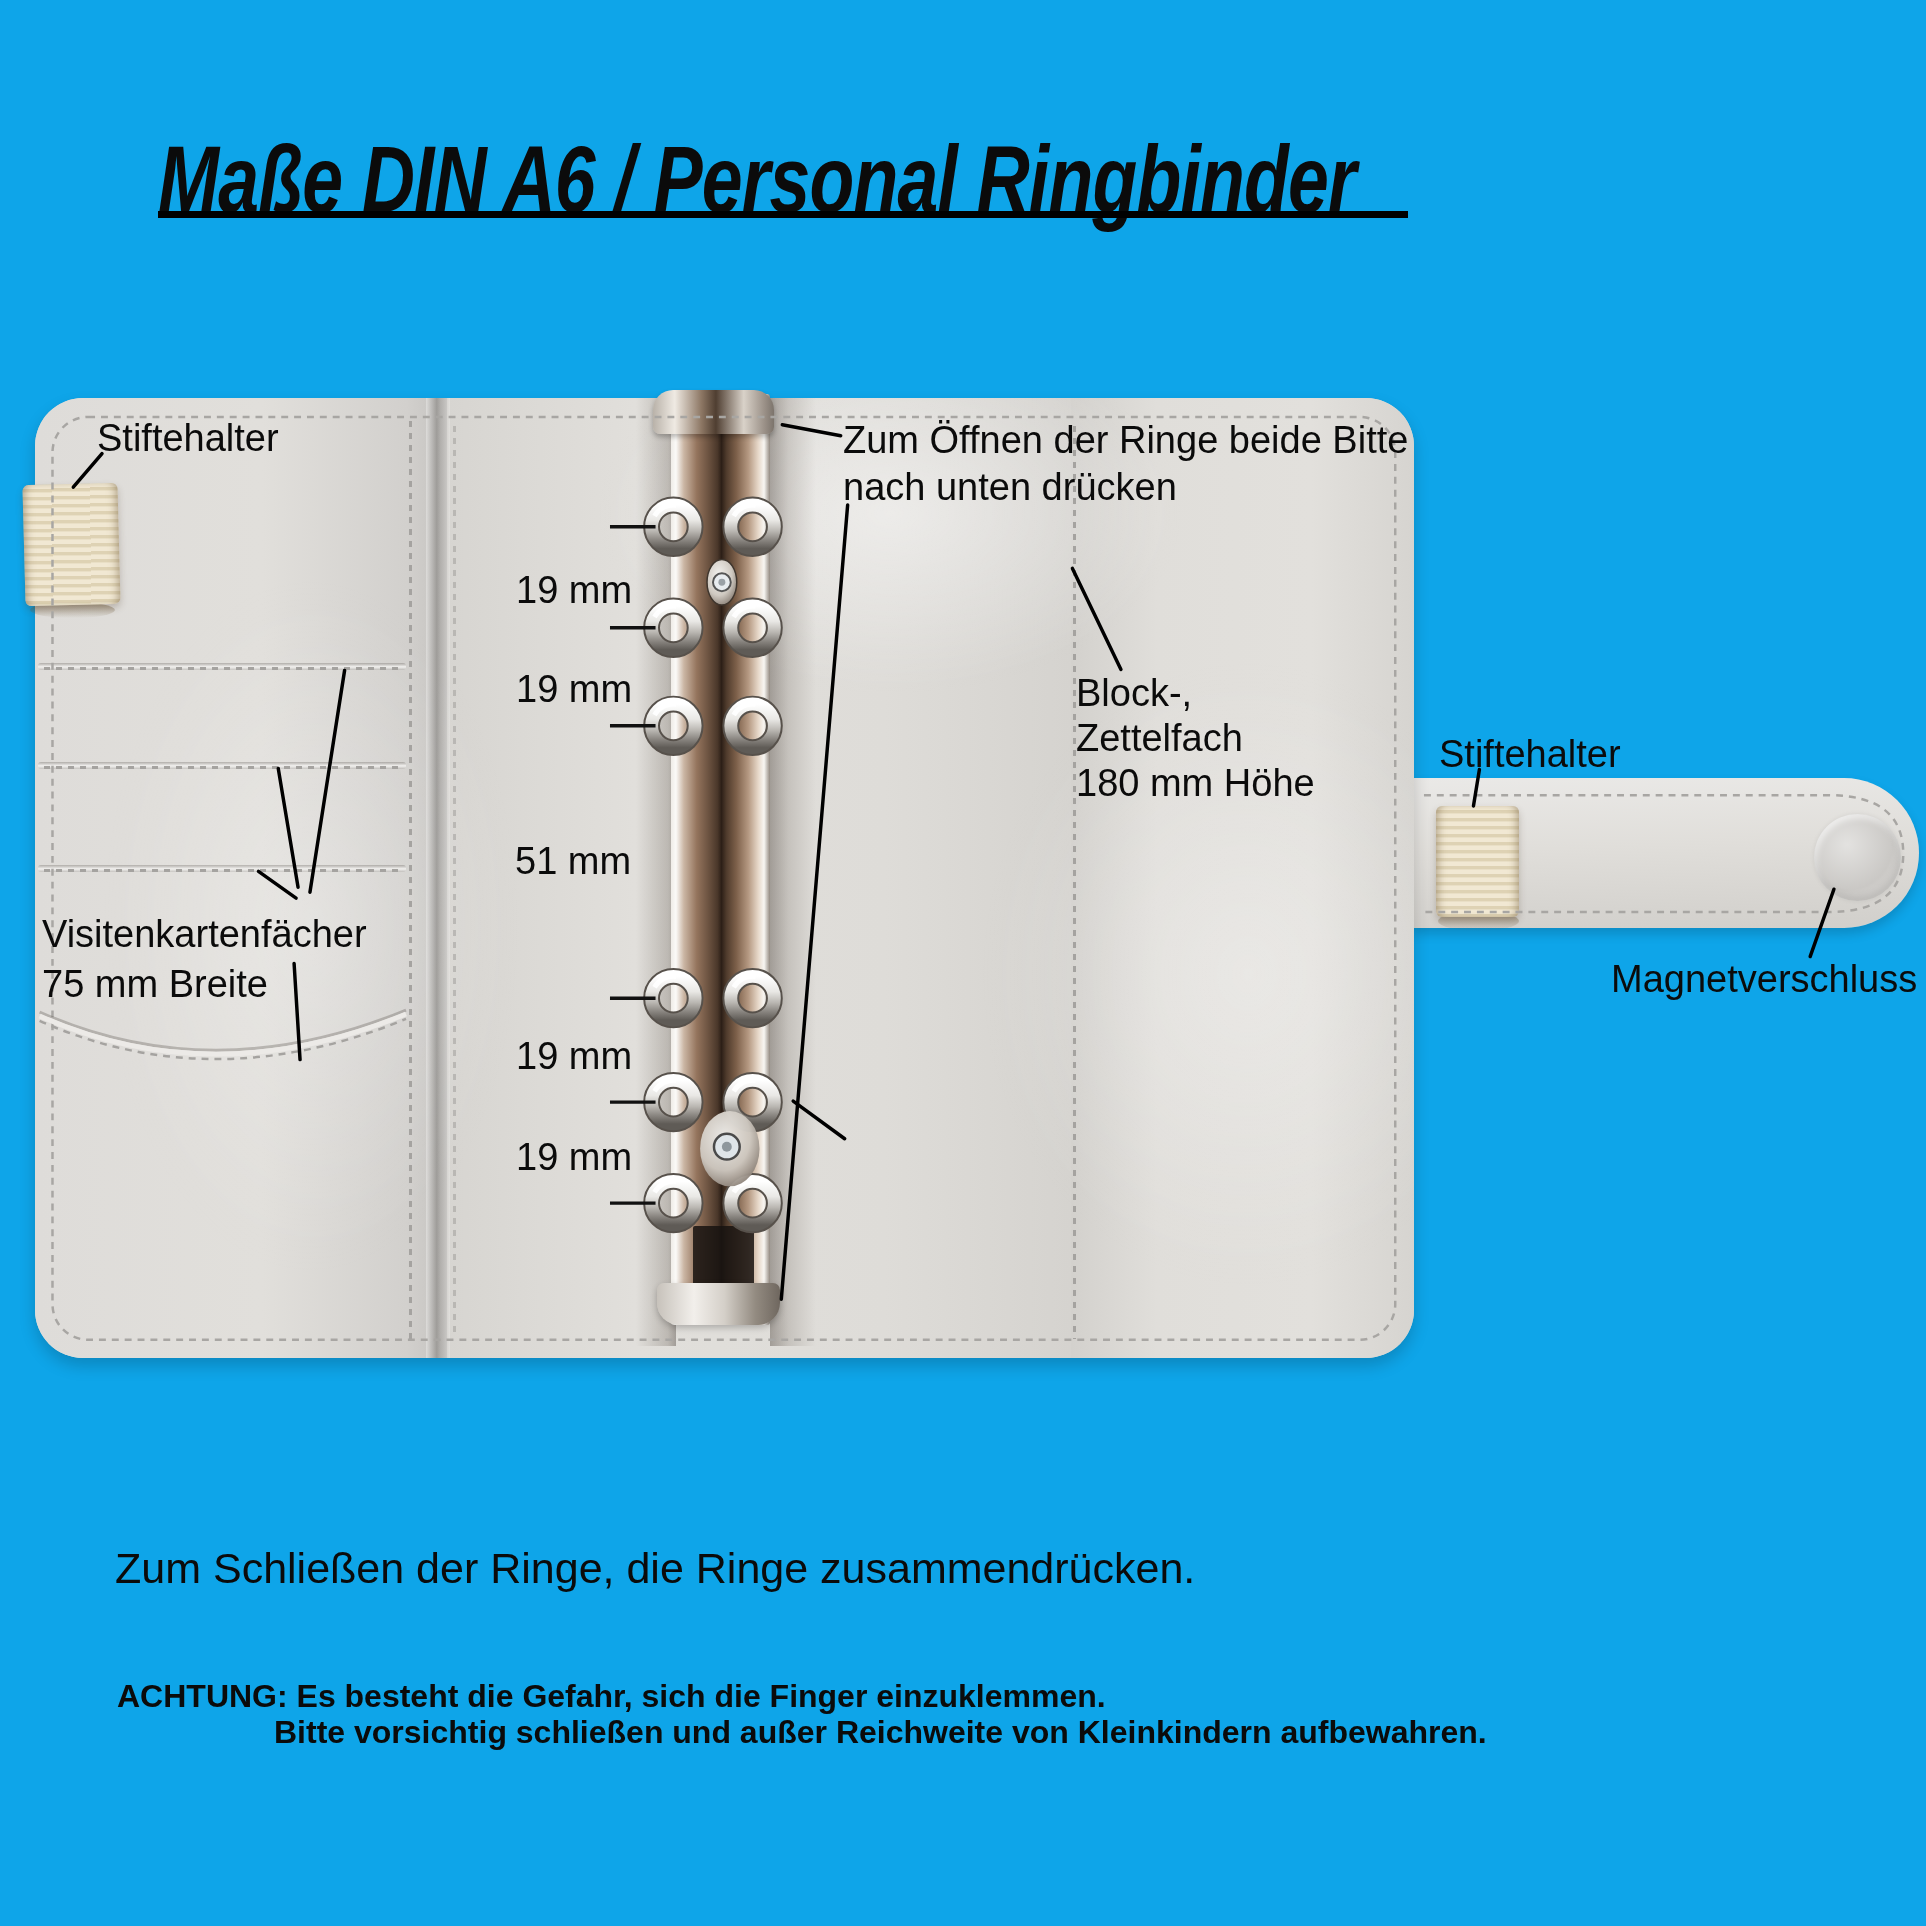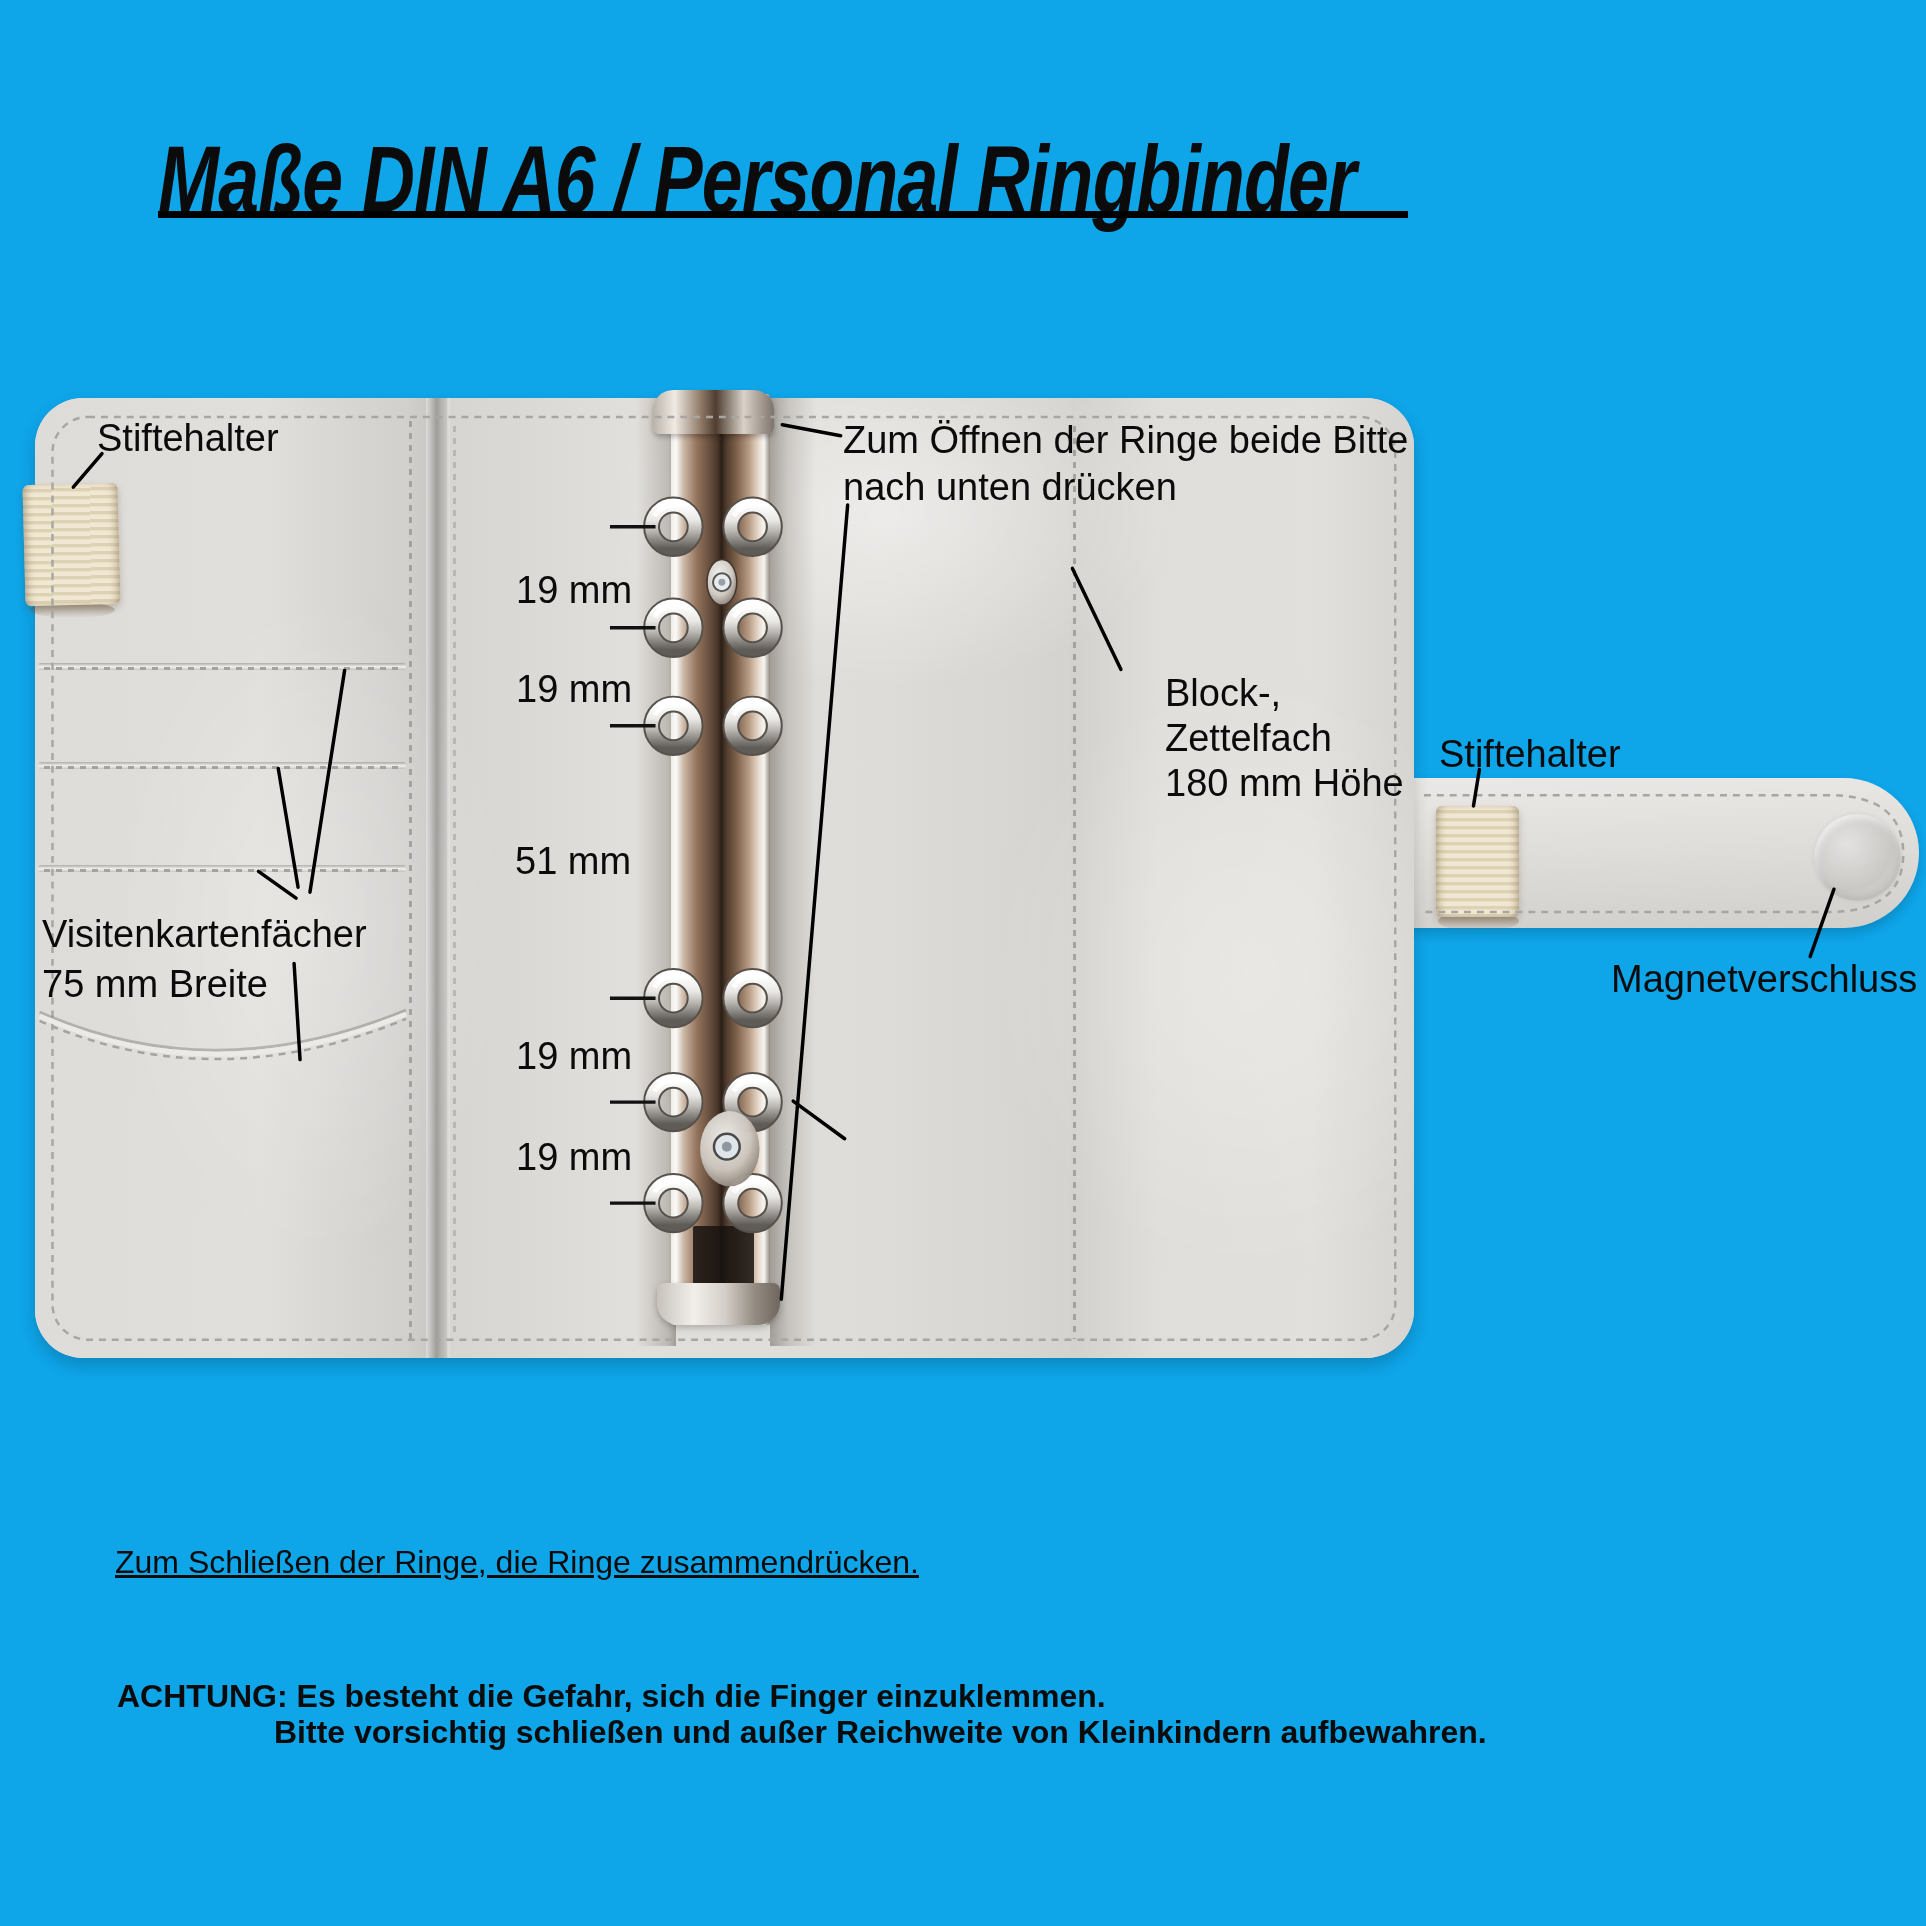--- a/index.html
+++ b/index.html
@@ -55,21 +55,21 @@
           background:linear-gradient(90deg,#c7c2bb,#f2efeb 30%,#d4cfc8 55%,#938b81 80%,#6f675f);
           box-shadow:0 3px 6px rgba(0,0,0,.22);}
   
   .strap{left:1412px;top:778px;width:507px;height:150px;border-radius:0 79px 79px 0;z-index:2;
           background:linear-gradient(178deg,#eae9e7 0%,#e0deda 45%,#d1cfcb 100%);
           box-shadow:0 6px 11px rgba(0,0,0,.16);}
   .magnet{left:1814px;top:814px;width:87px;height:87px;border-radius:50%;z-index:4;
           background:radial-gradient(circle at 38% 35%,#e3e2e0,#cac8c5 58%,#d8d6d3 80%);
           box-shadow:inset -2px -4px 7px rgba(0,0,0,.12),inset 2px 4px 6px rgba(255,255,255,.65),0 0 5px rgba(0,0,0,.07);}
   svg.overlay{position:absolute;left:0;top:0;z-index:30;}
-  .note{position:absolute;font-size:32px;z-index:50;white-space:nowrap;text-decoration:underline;}
+  .note{position:absolute;font-size:43px;z-index:50;white-space:nowrap;}
   .warn{position:absolute;font-size:32px;font-weight:bold;z-index:50;white-space:nowrap;}
 </style>
 </head>
 <body>
 
 <div class="stage">
 
   <div class="title">Maße DIN A6 / Personal Ringbinder</div>
   <div class="title-underline"></div>
 
@@ -228,21 +228,21 @@
   <div class="lbl" style="left:516px;top:666px;">19 mm</div>
   <div class="lbl" style="left:515px;top:838px;">51 mm</div>
   <div class="lbl" style="left:516px;top:1033px;">19 mm</div>
   <div class="lbl" style="left:516px;top:1134px;">19 mm</div>
 
   <div class="lbl" style="left:42px;top:909px;line-height:50px;">
     <div>Visitenkartenfächer</div>
     <div>75 mm Breite</div>
   </div>
 
-  <div class="lbl" style="left:1165px;top:671px;line-height:45px;">
+  <div class="lbl" style="left:1076px;top:671px;line-height:45px;">
     <div>Block-,</div>
     <div>Zettelfach</div>
     <div>180 mm Höhe</div>
   </div>
 
   <div class="lbl" style="left:1439px;top:731px;">Stiftehalter</div>
 
   <div class="lbl" style="left:1611px;top:956px;">Magnetverschluss</div>
 
 

